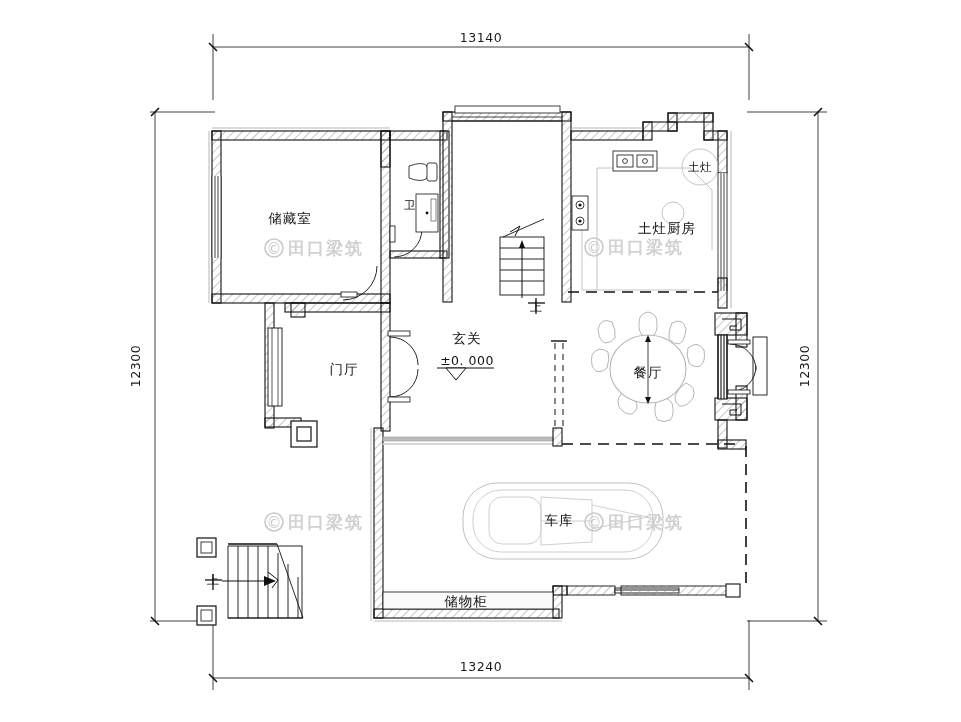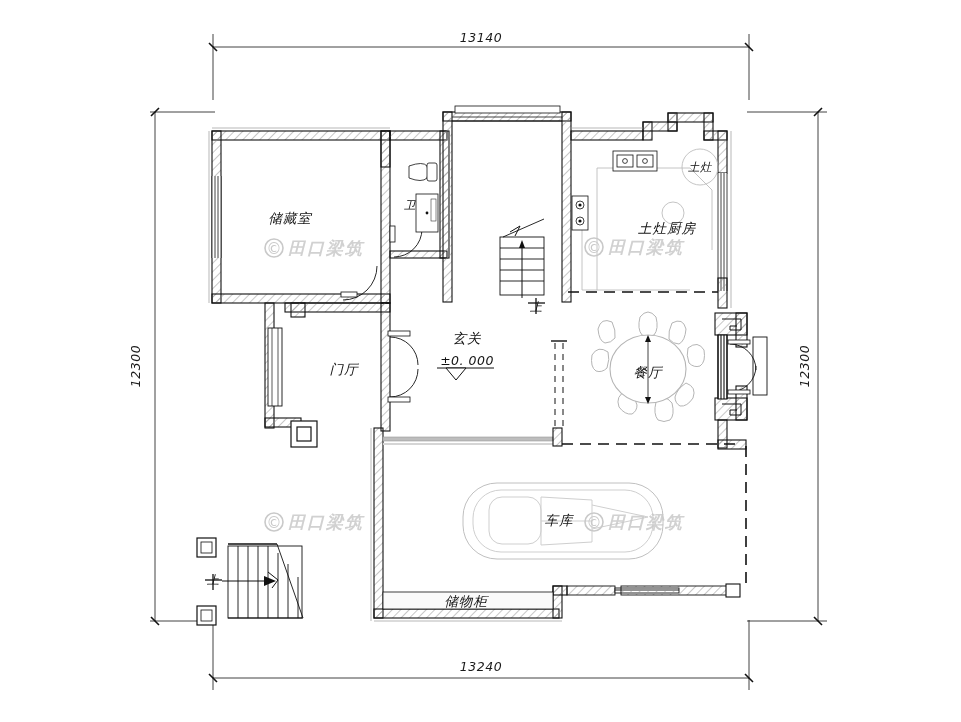--- a/index.html
+++ b/index.html
@@ -12,21 +12,20 @@
     height: 722px;
     font-family: "DejaVu Sans", "Liberation Sans", sans-serif;
     overflow: hidden;
     position: relative;
   }
   #plan-root {
     position: absolute;
     inset: 0;
     width: 961px;
     height: 648px;
-    font-style: italic;
   }
   svg#floorplan {
     display: block;
     width: 961px;
     height: 722px;
   }
   .lbl {
     font-family: "DejaVu Sans", "Liberation Sans", sans-serif;
     fill: #111111;
     dominant-baseline: middle;

